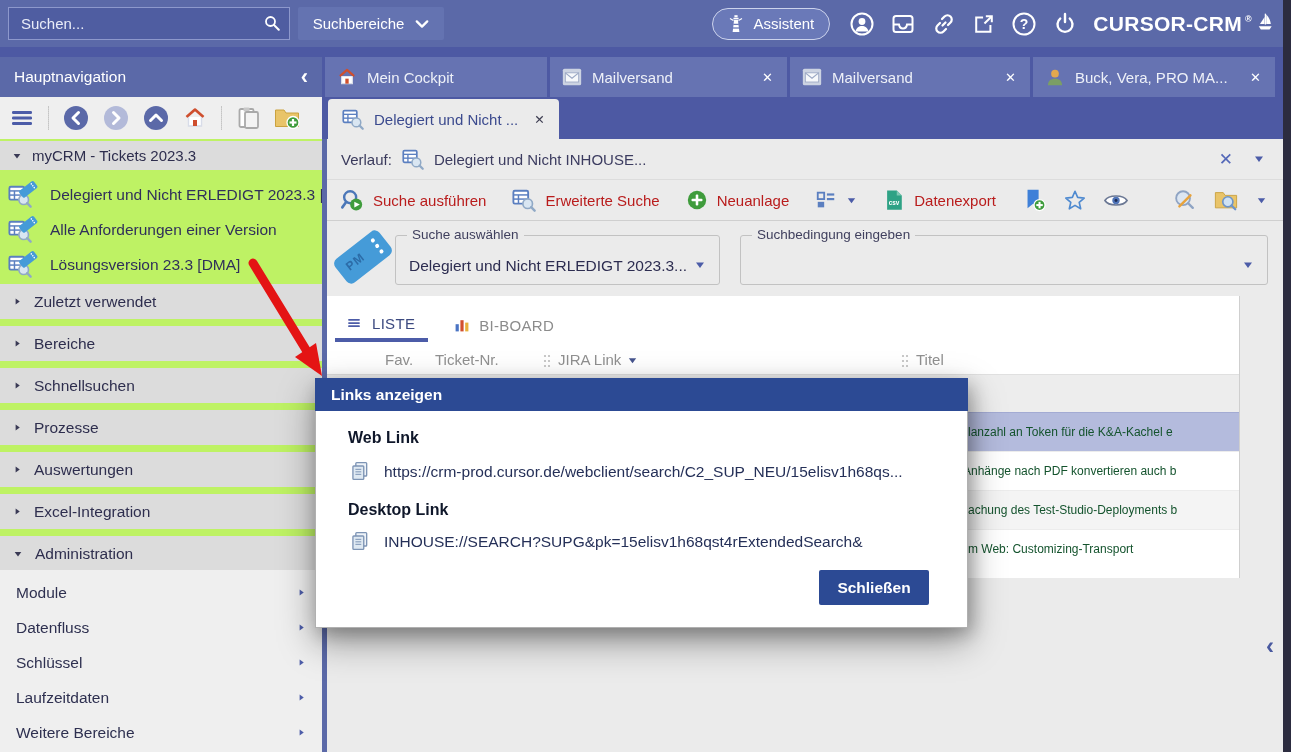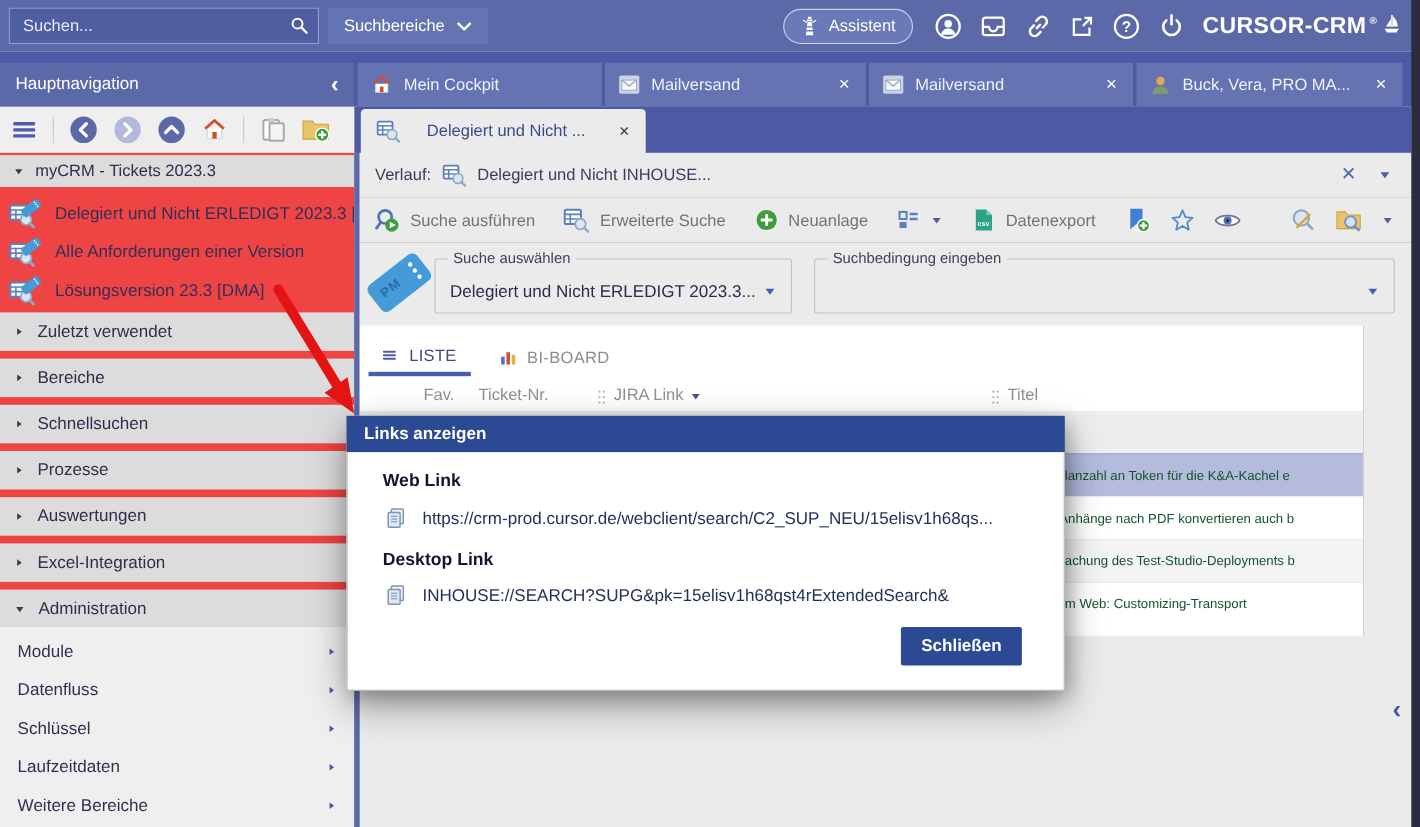--- a/index.html
+++ b/index.html
@@ -41,25 +41,25 @@
   .sbheader .collapse{margin-left:auto;font-weight:bold;font-size:22px;line-height:20px;cursor:pointer}
   .tabs{position:absolute;left:325px;bottom:0;display:flex;gap:3px}
   .tab{height:40px;background:#6673b2;display:flex;align-items:center;gap:10px;
        padding:0 12px;color:#eef1f8;cursor:pointer}
   .tab .tlabel{flex:1;white-space:nowrap;overflow:hidden}
   .tclose{font-size:13px;font-weight:bold;color:#fff;cursor:pointer;padding:0 2px}
 
   
   .subband{position:absolute;left:322px;top:97px;width:961px;height:42px;background:#4d59a3}
   .subtab{position:absolute;left:6px;top:2px;height:40px;background:#ebebeb;border-radius:4px 4px 0 0;
-          display:flex;align-items:center;gap:24px;padding:0 14px;color:#3b4a8e;cursor:pointer}
+          display:flex;align-items:center;gap:10px;padding:0 14px;color:#3b4a8e;cursor:pointer}
   .subclose{color:#3e3e52;font-size:12.5px;font-weight:bold;margin-left:6px;cursor:pointer}
 
   
-  .sidebar{position:absolute;left:0;top:97px;width:322px;height:655px;background:#ef4444}
+  .sidebar{position:absolute;left:0;top:97px;width:322px;height:655px;background:#bef264}
   .sb-toolbar{position:absolute;top:0;left:0;right:0;height:42px;background:#efefef;
           display:flex;align-items:center;gap:14px;padding:0 10px}
   .vdiv{width:1px;height:24px;background:#d2d2d2;border-left:1px dotted #c5c5c5}
   .sb-group{position:absolute;left:0;right:0;top:44px;height:29px;background:#dcdcdc;
           display:flex;align-items:center;gap:10px;padding:0 12px;color:#2e2e4e;cursor:pointer}
   .sb-item{position:absolute;left:0;right:0;height:35px;display:flex;align-items:center;gap:8px;
           padding:0 6px;color:#30305a;font-size:15.5px;white-space:nowrap;overflow:hidden;cursor:pointer}
   .dual-ic{position:relative;width:36px;height:30px;flex:none}
   .dual-ic .base{position:absolute;left:2px;top:4px}
   .dual-ic .tkt{position:absolute;left:12px;top:-1px}
@@ -74,21 +74,21 @@
   .splitter{position:absolute;left:322px;top:139px;width:5px;height:613px;background:#5b69a8;cursor:col-resize}
   .verlauf{position:absolute;left:327px;top:139px;width:956px;height:41px;background:#ebebeb;
           border-bottom:1px solid #dcdcdc;display:flex;align-items:center;gap:10px;padding:0 14px}
   .vlabel{color:#3a3a5c}
   .vval{color:#3c3c60;cursor:pointer}
   .vclear{margin-left:auto;color:#5468b8;font-size:17px;font-weight:bold;cursor:pointer}
   .vdd{margin:0 4px 0 10px;cursor:pointer}
 
   .atoolbar{position:absolute;left:327px;top:180px;width:956px;height:41px;background:#ebebeb;
           border-bottom:1px solid #cfcfcf;display:flex;align-items:center;gap:26px;padding:0 13px}
-  .abtn{display:flex;align-items:center;gap:9px;color:#737373;cursor:pointer;white-space:nowrap}
+  .abtn{display:flex;align-items:center;gap:9px;color:#b91c1c;cursor:pointer;white-space:nowrap}
   .aright{margin-left:auto;display:flex;align-items:center;gap:18px}
   .gapl{margin-left:26px}
 
   .spanel{position:absolute;left:327px;top:221px;width:956px;height:75px;background:#ebebeb}
   .pm-ticket{position:absolute;left:8px;top:21px;width:56px;height:30px;background:#459bd8;
           border-radius:6px;transform:rotate(-38deg);color:#2c6ca8;font-weight:bold;font-size:12px}
   .pm-ticket .pmtxt{position:absolute;left:9px;top:7px;letter-spacing:1px}
   .pm-ticket .pmdots{position:absolute;right:8px;top:6px;width:4px;height:4px;border-radius:50%;
           background:#fff;box-shadow:0 7px 0 #fff,0 14px 0 #fff}
   .fset{position:absolute;border:1px solid #c2c2c2;border-radius:3px;height:50px;top:14px}

